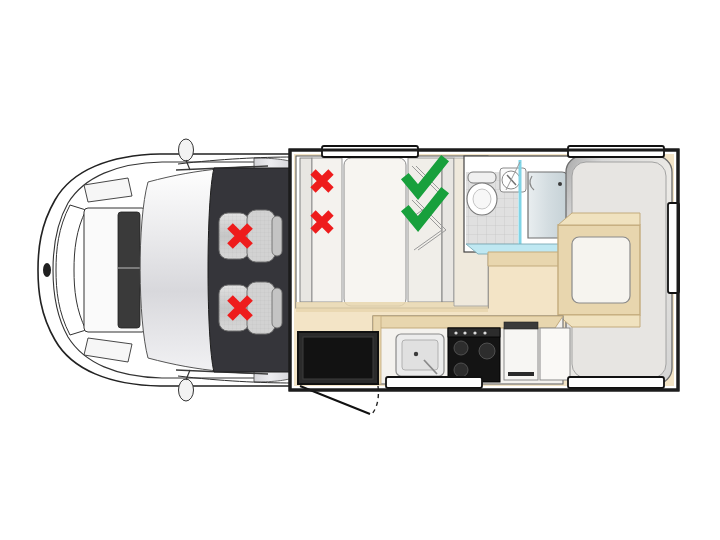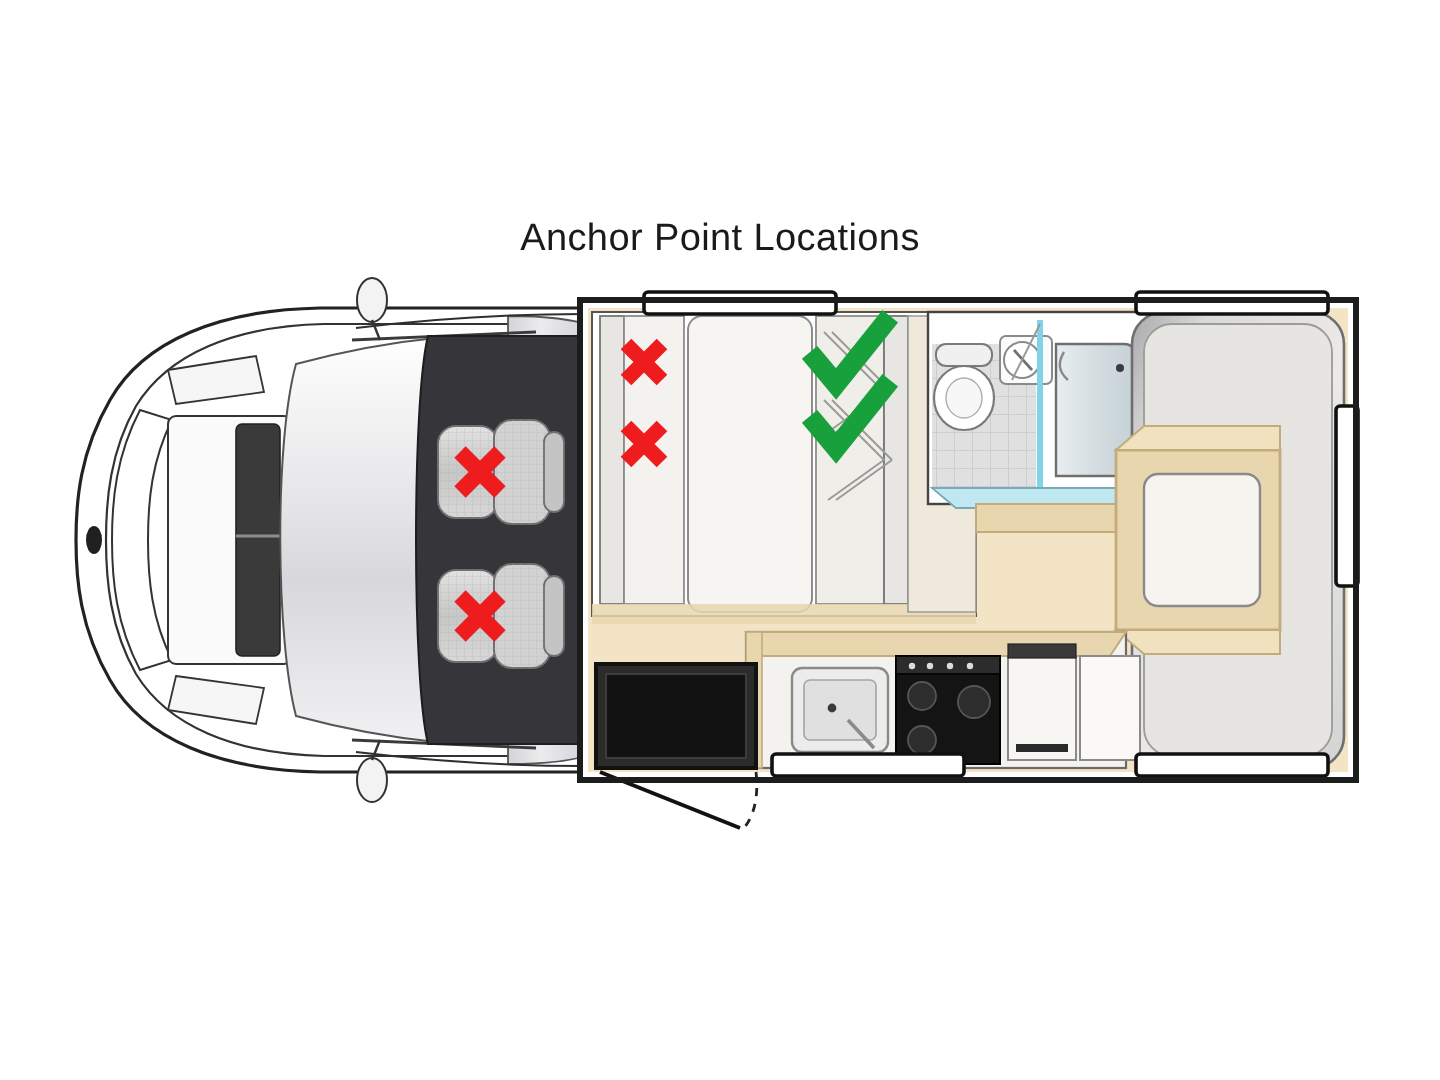--- a/index.html
+++ b/index.html
@@ -20,21 +20,20 @@
     letter-spacing:.2px;
     font-family:"Liberation Sans", sans-serif;
   }
   svg{display:block;}
 </style>
 </head>
 <body>
 
 <div id="stage">
 
-  <div id="title">Anchor Point Locations</div>
 
   <svg id="plan" width="720" height="540" viewBox="0 0 720 540">
 
     <defs>
       <linearGradient id="hoodGrad" x1="0" y1="0" x2="0" y2="1">
         <stop offset="0%" stop-color="#ffffff"></stop>
         <stop offset="35%" stop-color="#e9e9eb"></stop>
         <stop offset="60%" stop-color="#d8d8dc"></stop>
         <stop offset="100%" stop-color="#f2f2f4"></stop>
       </linearGradient>

